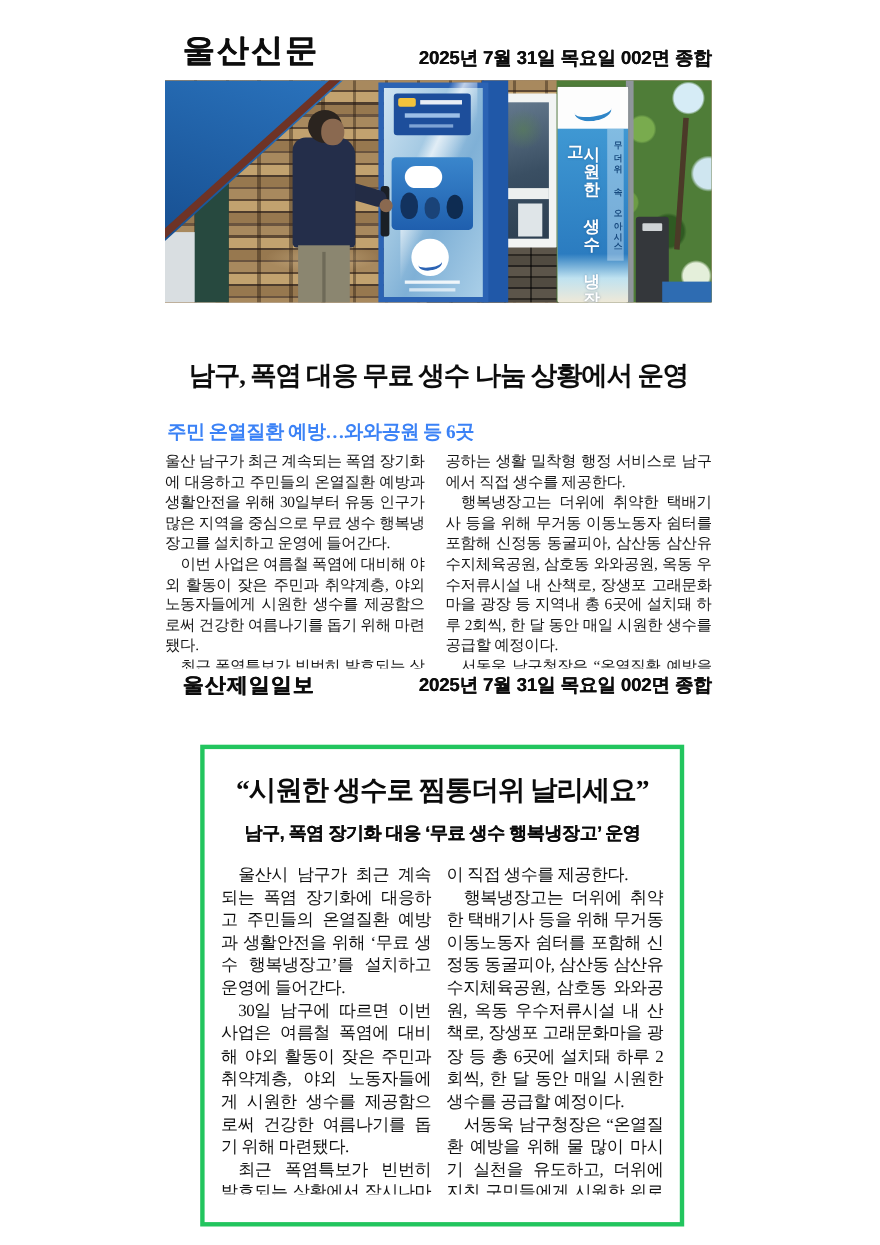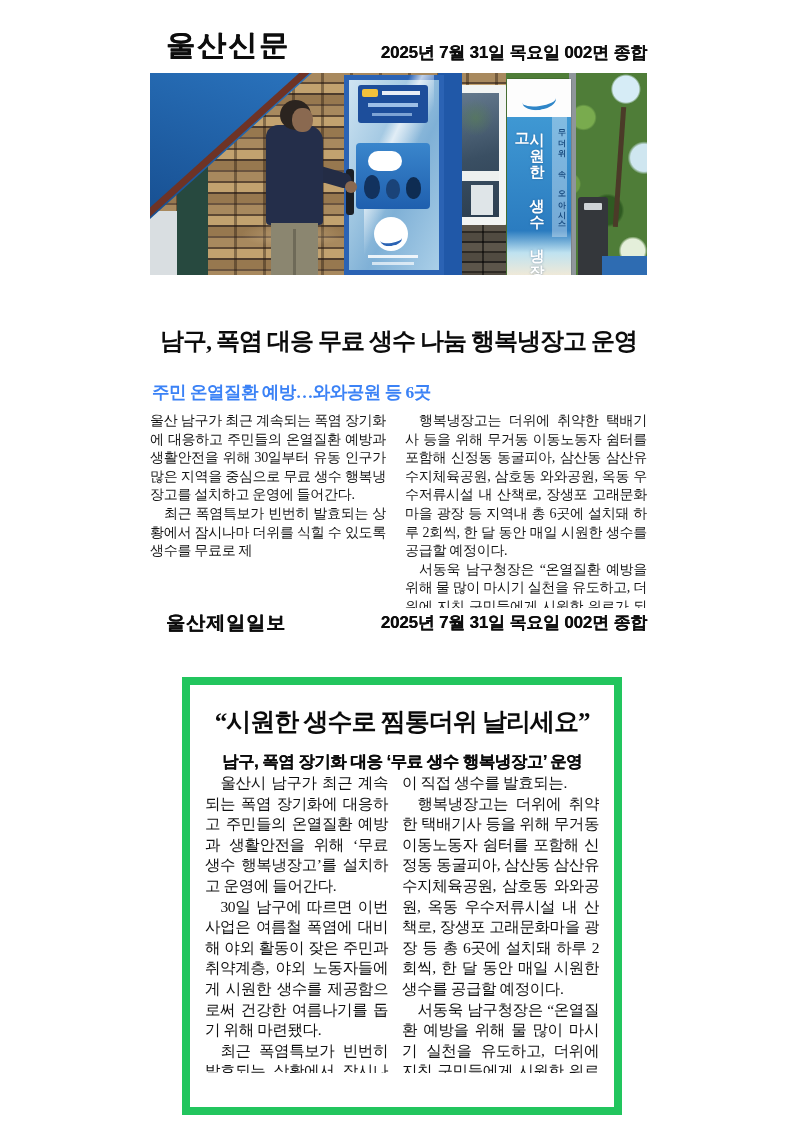--- a/index.html
+++ b/index.html
@@ -104,27 +104,27 @@
   .sh1{top:380px;margin:0;font-family:"Liberation Serif","DejaVu Serif",serif;
        font-size:17.5px;font-weight:700;letter-spacing:-0.5px;color:#3b82f6;padding-left:2px;}
   .body1{top:412px;height:196px;display:flex;gap:19px;overflow:hidden;}
   .body1 .col{width:242px;font-family:"Liberation Serif","DejaVu Serif",serif;
        font-size:14px;line-height:18.6px;text-align:justify;word-break:break-all;
        letter-spacing:-0.3px;color:#151515;}
   .col p{margin:0;}
   .ind{text-indent:1em;}
 
   
-  .box{top:677px;left:182px;width:440px;height:438px;border:8px solid #22c55e;
+  .box{top:677px;left:182px;width:440px;height:438px;border:4px solid #22c55e;
        box-sizing:border-box;background:#fff;padding:10px 15px;}
   .hl2{margin:10px 0 0 0;text-align:center;font-family:"Liberation Serif","DejaVu Serif",serif;
        font-size:25px;font-weight:700;letter-spacing:-1px;color:#0b0b0b;}
   .sh2{margin:13px 0 0 0;text-align:center;font-size:16.5px;font-weight:700;
        letter-spacing:-0.5px;color:#0b0b0b;text-shadow:0.3px 0 0 #0b0b0b;}
-  .body2{display:flex;gap:14px;overflow:hidden;height:300px;}
+  .body2{margin-top:17px;display:flex;gap:14px;overflow:hidden;height:300px;}
   .body2 .col{width:197px;font-family:"Liberation Serif","DejaVu Serif",serif;
        font-size:15.5px;line-height:20.6px;text-align:justify;word-break:break-all;
        letter-spacing:-0.4px;color:#101010;}
 </style>
 </head>
 <body>
 
 <div id="page">
 
   <div class="abs content-x mast" style="top:26px;">
@@ -189,32 +189,34 @@
       <div class="bn-body">
         <div class="bn-substrip"></div>
         <span class="v bn-main">시원한 생수 냉장고</span>
         <span class="v bn-sub">무더위 속 오아시스</span>
 
       </div>
     </div>
   </div>
 
 
-  <h1 class="abs content-x hl1">남구, 폭염 대응 무료 생수 나눔 행복냉장고 운영</h1>
+  <h1 class="abs content-x hl1">남구, 폭염 대응 무료 생수 나눔 상황에서 운영</h1>
   <h2 class="abs content-x sh1">주민 온열질환 예방…와와공원 등 6곳</h2>
 
   <div class="abs content-x body1">
     <div class="col">
 
     <p>울산 남구가 최근 계속되는 폭염 장기화에 대응하고 주민들의 온열질환 예방과 생활안전을 위해 30일부터 유동 인구가 많은 지역을 중심으로 무료 생수 행복냉장고를 설치하고 운영에 들어간다.</p>
+        <p class="ind">이번 사업은 여름철 폭염에 대비해 야외 활동이 잦은 주민과 취약계층, 야외 노동자들에게 시원한 생수를 제공함으로써 건강한 여름나기를 돕기 위해 마련됐다.</p>
         <p class="ind">최근 폭염특보가 빈번히 발효되는 상황에서 잠시나마 더위를 식힐 수 있도록 생수를 무료로 제</p>
       </div>
     <div>
       <div class="col">
 
+      <p>공하는 생활 밀착형 행정 서비스로 남구에서 직접 생수를 제공한다.</p>
           <p class="ind">행복냉장고는 더위에 취약한 택배기사 등을 위해 무거동 이동노동자 쉼터를 포함해 신정동 동굴피아, 삼산동 삼산유수지체육공원, 삼호동 와와공원, 옥동 우수저류시설 내 산책로, 장생포 고래문화마을 광장 등 지역내 총 6곳에 설치돼 하루 2회씩, 한 달 동안 매일 시원한 생수를 공급할 예정이다.</p>
           <p class="ind">서동욱 남구청장은 “온열질환 예방을 위해 물 많이 마시기 실천을 유도하고, 더위에 지친 구민들에게 시원한 위로가 되길 바란다”고 말했다.</p>
         </div>
 
     </div>
   </div>
 
   <div class="abs content-x mast" style="top:610px;">
     <span class="logo2">울산제일일보</span>
     <span class="mdate">2025년 7월 31일 목요일 002면 종합</span>
@@ -226,21 +228,21 @@
     <div class="body2">
       <div class="col">
 
       <p class="ind">울산시 남구가 최근 계속되는 폭염 장기화에 대응하고 주민들의 온열질환 예방과 생활안전을 위해 ‘무료 생수 행복냉장고’를 설치하고 운영에 들어간다.</p>
           <p class="ind">30일 남구에 따르면 이번 사업은 여름철 폭염에 대비해 야외 활동이 잦은 주민과 취약계층, 야외 노동자들에게 시원한 생수를 제공함으로써 건강한 여름나기를 돕기 위해 마련됐다.</p>
           <p class="ind">최근 폭염특보가 빈번히 발효되는 상황에서 잠시나마 더위를 식힐 수 있도록 생수를 무료로 제공하는 생활 밀착형 행정 서비스로 남구청</p>
         </div>
       <div>
         <div class="col">
 
-        <p>이 직접 생수를 발효되는.</p>
+        <p>이 직접 생수를 제공한다.</p>
             <p class="ind">행복냉장고는 더위에 취약한 택배기사 등을 위해 무거동 이동노동자 쉼터를 포함해 신정동 동굴피아, 삼산동 삼산유수지체육공원, 삼호동 와와공원, 옥동 우수저류시설 내 산책로, 장생포 고래문화마을 광장 등 총 6곳에 설치돼 하루 2회씩, 한 달 동안 매일 시원한 생수를 공급할 예정이다.</p>
             <p class="ind">서동욱 남구청장은 “온열질환 예방을 위해 물 많이 마시기 실천을 유도하고, 더위에 지친 구민들에게 시원한 위로가 되길 바란다”고 말했다.</p>
           </div>
 
       </div>
     </div>
   </div>
 
 </div>
 

